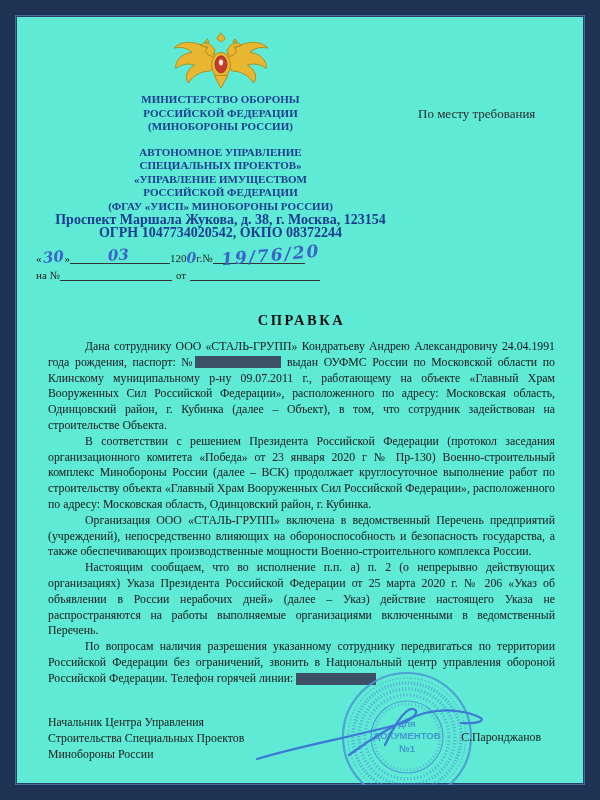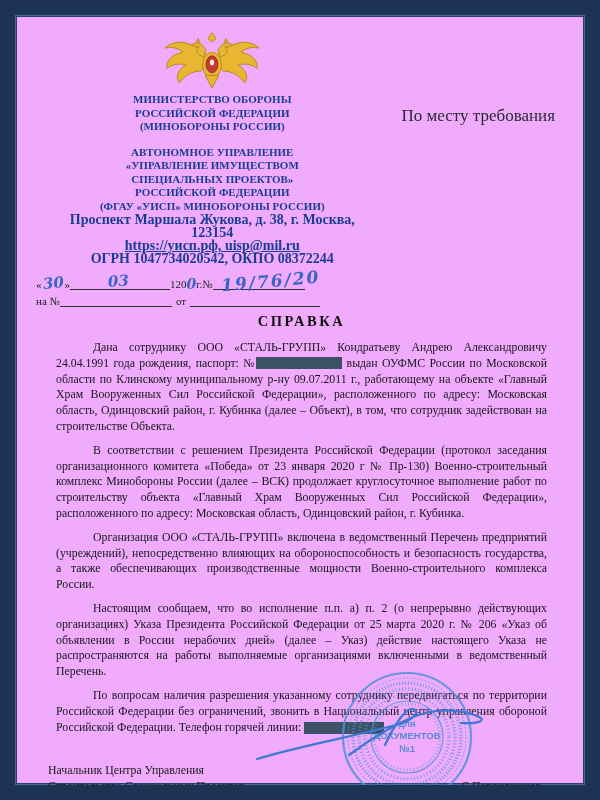--- a/index.html
+++ b/index.html
@@ -1,53 +1,53 @@
 <!DOCTYPE html>
 <html><head>
 <meta charset="utf-8">
 <style>
   html,body{margin:0;padding:0;background:#c9ccd1;}
   .page{
     position:relative;
     width:600px;height:800px;
     box-sizing:border-box;
-    background:#f0abfc;
+    background:#5eead4;
     border:15px solid #1c3354;
     box-shadow:inset 0 0 0 1px #4a6a96, inset 0 0 0 2px #24406b;
     font-family:"Liberation Serif","DejaVu Serif",serif;
     color:#1a1a1a;
     overflow:hidden;
   }
   .content{position:relative;width:100%;height:100%;padding:16px 30px 0 33px;box-sizing:border-box;}
 
   
   .header{display:flex;}
   .letterhead{width:345px;text-align:center;color:#1b3d91;font-weight:bold;}
   .emblem{display:block;margin:0 auto 4px auto;}
   .lh-line{font-size:11px;line-height:13.5px;}
   .lh-gap{height:12px;}
   .lh-small{font-size:14px;line-height:13px;}
   .lh-link{text-decoration:underline;cursor:pointer;}
-  .recipient{flex:1;font-size:17px;color:#2a2a33;padding-top:75px;padding-left:25px;white-space:nowrap;}
+  .recipient{flex:1;font-size:13px;color:#2a2a33;padding-top:75px;padding-left:25px;white-space:nowrap;}
 
   
   .dateblock{margin:8px 0 0 -12px;width:310px;font-size:11px;color:#222;}
   .dline{display:flex;align-items:flex-end;height:17px;}
   .blank{border-bottom:1px solid #333;display:inline-block;position:relative;}
   .hw{font-family:"DejaVu Serif",serif;font-style:italic;color:#3b64c8;font-weight:bold;}
   .hw-day{font-size:15px;transform:rotate(-6deg);display:inline-block;margin:0 1px -2px 1px;}
   .hw-month{position:absolute;left:38px;bottom:-1px;font-size:15px;transform:rotate(-4deg);}
   .hw-year{font-size:14px;display:inline-block;margin-bottom:-2px;}
   .hw-num{position:absolute;left:8px;bottom:-2px;font-size:17px;transform:rotate(-5deg);letter-spacing:2px;white-space:nowrap;}
   .dl-txt{white-space:pre;}
 
   
-  .title{text-align:center;font-weight:bold;font-size:14.5px;letter-spacing:2.5px;margin:6px 0 10px 0;color:#111;}
+  .title{text-align:center;font-weight:bold;font-size:14.5px;letter-spacing:2.5px;margin:31px 0 10px 0;color:#111;}
   .body-text{font-size:11.8px;line-height:15.8px;text-align:justify;color:#16161c;}
-  .body-text p{margin:8px;text-indent:37px;}
+  .body-text p{margin:0;text-indent:37px;}
   .redact{display:inline-block;background:#3d5166;height:12px;vertical-align:-2px;}
   .redact-passport{width:86px;}
   .redact-phone{width:80px;vertical-align:-3px;}
 
   
   .sigrow{display:flex;align-items:center;margin-top:27px;position:relative;z-index:3;}
   .sig-position{font-size:11.8px;line-height:16px;}
   .sig-name{flex:1;text-align:right;font-size:11.8px;padding-right:14px;}
 
   
@@ -77,26 +77,25 @@
           </g>
           <ellipse cx="60" cy="39" rx="7" ry="10" fill="#c23b2e" stroke="#8c1f14" stroke-width="0.8"></ellipse>
           <ellipse cx="60" cy="37" rx="2.5" ry="3.5" fill="#f2e9dc" stroke="none"></ellipse>
         </svg>
 
         <div class="lh-line">МИНИСТЕРСТВО ОБОРОНЫ</div>
         <div class="lh-line">РОССИЙСКОЙ ФЕДЕРАЦИИ</div>
         <div class="lh-line">(МИНОБОРОНЫ РОССИИ)</div>
         <div class="lh-gap"></div>
         <div class="lh-line">АВТОНОМНОЕ УПРАВЛЕНИЕ</div>
+        <div class="lh-line">СПЕЦИАЛЬНЫХ ПРОЕКТОВ»</div>
         <div class="lh-line">«УПРАВЛЕНИЕ ИМУЩЕСТВОМ</div>
-        <div class="lh-line">СПЕЦИАЛЬНЫХ ПРОЕКТОВ»</div>
         <div class="lh-line">РОССИЙСКОЙ ФЕДЕРАЦИИ</div>
         <div class="lh-line">(ФГАУ «УИСП» МИНОБОРОНЫ РОССИИ)</div>
         <div class="lh-small">Проспект Маршала Жукова, д. 38, г. Москва, 123154</div>
-        <div class="lh-small lh-link">https://уисп.рф, uisp@mil.ru</div>
         <div class="lh-small">ОГРН 1047734020542, ОКПО 08372244</div>
       </div>
       <div class="recipient">По месту требования</div>
     </div>
 
     <div class="dateblock">
       <div class="dline">
         <span class="dl-txt">«</span>
           <span class="hw hw-day">30</span>
           <span class="dl-txt">»</span>

